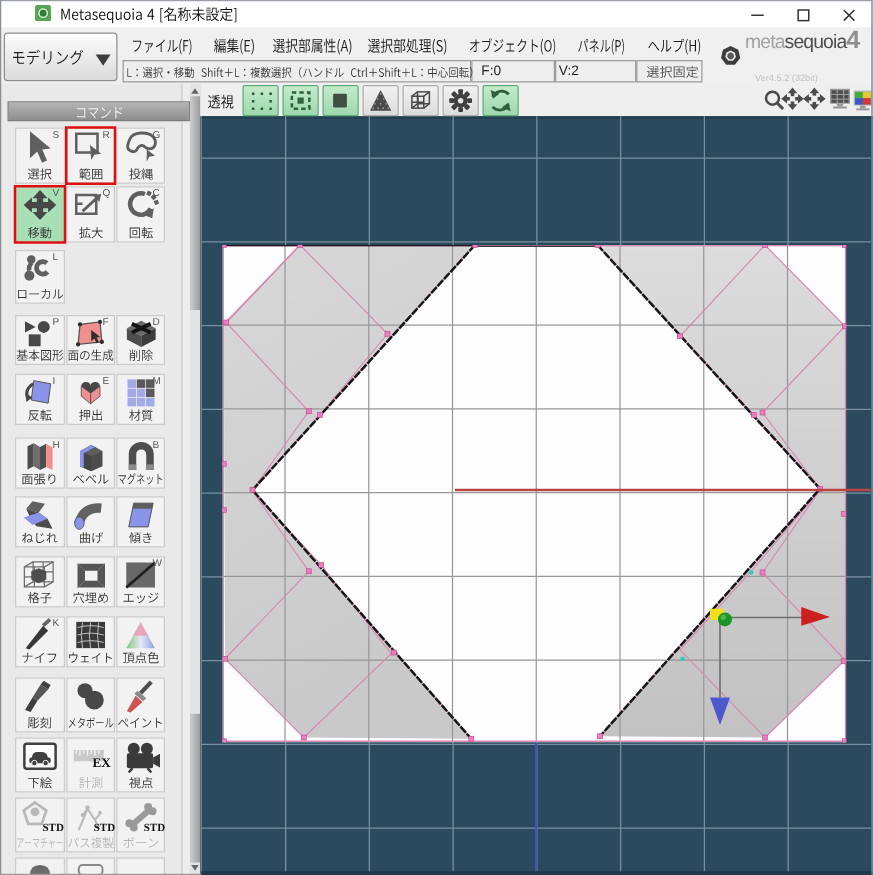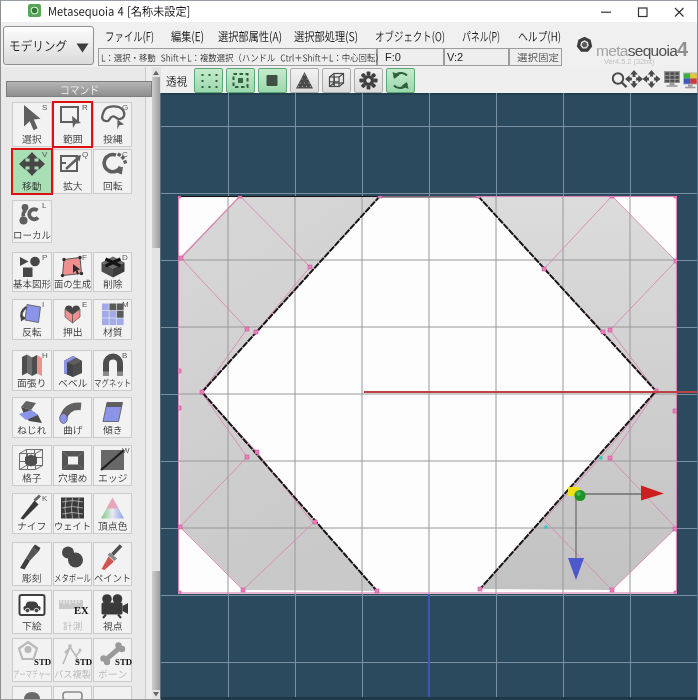--- a/index.html
+++ b/index.html
@@ -68,21 +68,21 @@
 <div class="ab" style="left:385px;top:51px;font-size:11px;color:#222;z-index:5">F:0</div>
 <div class="ab" style="left:447px;top:51px;font-size:11px;color:#222;z-index:5">V:2</div>
 <svg style="position:absolute;left:517.0px;top:52.2px;z-index:5" width="44" height="12" viewBox="0 -9.3 44 12">
     <path d="M2.5 -4.6V-0.9H1.8V-3.9H0.5V-4.6ZM2.5 -1.2Q2.9 -0.6 3.6 -0.3Q4.3 -0.1 5.2 -0Q5.7 -0 6.3 -0Q6.9 -0 7.6 -0Q8.3 -0 9 -0Q9.6 -0.1 10.1 -0.1Q10.1 -0 10 0.1Q10 0.2 9.9 0.3Q9.9 0.5 9.9 0.6Q9.5 0.6 8.8 0.6Q8.2 0.6 7.6 0.6Q6.9 0.6 6.3 0.6Q5.7 0.6 5.3 0.6Q4.2 0.6 3.4 0.3Q2.7 -0 2.2 -0.6Q1.9 -0.3 1.5 0Q1.1 0.4 0.8 0.7L0.4 0.1Q0.7 -0.2 1.1 -0.5Q1.5 -0.9 1.9 -1.2ZM0.6 -8 1.1 -8.4Q1.4 -8.1 1.8 -7.8Q2.1 -7.5 2.3 -7.2Q2.6 -6.9 2.8 -6.7L2.2 -6.3Q2 -6.5 1.8 -6.8Q1.5 -7.2 1.2 -7.5Q0.9 -7.8 0.6 -8ZM3.3 -4.3H9.7V-3.7H3.3ZM3 -2.7H10V-2.1H3ZM4.9 -5H5.6V-2.4H4.9ZM7.4 -5H8V-2.4H7.4ZM3.6 -7H5.5V-7.7H3.2V-8.2H6.1V-6.5H3.6ZM3.4 -7H4V-5.9Q4 -5.8 4 -5.7Q4.1 -5.7 4.4 -5.7Q4.4 -5.7 4.6 -5.7Q4.7 -5.7 4.9 -5.7Q5.1 -5.7 5.3 -5.7Q5.5 -5.7 5.6 -5.7Q5.8 -5.7 5.8 -5.8Q5.9 -5.9 5.9 -6.2Q6 -6.2 6.1 -6.1Q6.3 -6.1 6.4 -6Q6.4 -5.5 6.2 -5.4Q6.1 -5.2 5.7 -5.2Q5.6 -5.2 5.4 -5.2Q5.2 -5.2 5 -5.2Q4.7 -5.2 4.6 -5.2Q4.4 -5.2 4.3 -5.2Q3.9 -5.2 3.7 -5.2Q3.5 -5.3 3.4 -5.5Q3.4 -5.6 3.4 -5.9ZM7 -7H8.9V-7.7H6.6V-8.2H9.5V-6.5H7ZM6.8 -7H7.4V-5.9Q7.4 -5.8 7.5 -5.7Q7.6 -5.7 7.8 -5.7Q7.9 -5.7 8.1 -5.7Q8.3 -5.7 8.5 -5.7Q8.7 -5.7 8.9 -5.7Q9.1 -5.7 9.2 -5.7Q9.4 -5.7 9.4 -5.8Q9.5 -5.9 9.5 -6.3Q9.6 -6.2 9.8 -6.1Q9.9 -6.1 10 -6.1Q10 -5.5 9.8 -5.4Q9.7 -5.2 9.3 -5.2Q9.2 -5.2 9 -5.2Q8.8 -5.2 8.5 -5.2Q8.3 -5.2 8.1 -5.2Q7.9 -5.2 7.8 -5.2Q7.4 -5.2 7.2 -5.2Q7 -5.3 6.9 -5.5Q6.8 -5.6 6.8 -5.9ZM7.2 -1.6 7.7 -2Q8.1 -1.8 8.5 -1.6Q8.9 -1.3 9.2 -1.1Q9.6 -0.9 9.8 -0.7L9.1 -0.4Q8.8 -0.7 8.3 -1Q7.7 -1.4 7.2 -1.6ZM5.2 -2 5.9 -1.8Q5.5 -1.4 4.9 -1Q4.3 -0.7 3.8 -0.4Q3.7 -0.5 3.6 -0.6Q3.5 -0.6 3.4 -0.7Q3.3 -0.8 3.3 -0.9Q3.8 -1.1 4.3 -1.4Q4.9 -1.7 5.2 -2Z M15.3 -8H16V-4.5Q16 -3.9 15.9 -3.2Q15.9 -2.5 15.7 -1.8Q15.6 -1.1 15.2 -0.4Q14.9 0.3 14.4 0.8Q14.3 0.7 14.2 0.6Q14.1 0.6 14 0.5Q13.9 0.4 13.8 0.3Q14.3 -0.2 14.6 -0.8Q14.9 -1.4 15.1 -2Q15.2 -2.7 15.3 -3.3Q15.3 -4 15.3 -4.5ZM18 -4.2Q18.2 -3.2 18.6 -2.3Q19 -1.5 19.5 -0.8Q20 -0.1 20.8 0.2Q20.7 0.3 20.6 0.4Q20.5 0.5 20.4 0.6Q20.3 0.7 20.3 0.8Q19.5 0.4 18.9 -0.3Q18.4 -1.1 18 -2Q17.6 -3 17.4 -4.1ZM15.6 -8H20.2V-3.9H15.6V-4.6H19.5V-7.4H15.6ZM11 -6.5H14.8V-5.9H11ZM12.6 -8.6H13.3V-0.1Q13.3 0.3 13.2 0.4Q13.1 0.6 12.9 0.7Q12.7 0.8 12.3 0.8Q12 0.8 11.4 0.8Q11.3 0.7 11.3 0.5Q11.2 0.3 11.1 0.2Q11.6 0.2 11.9 0.2Q12.3 0.2 12.4 0.2Q12.5 0.2 12.6 0.1Q12.6 0.1 12.6 -0.1ZM10.9 -3.2Q11.4 -3.3 12 -3.4Q12.6 -3.6 13.3 -3.7Q14.1 -3.9 14.8 -4.1L14.8 -3.4Q13.8 -3.2 12.8 -2.9Q11.8 -2.7 11.1 -2.5Z M23.4 -5.8H29.3V-5.2H23.4ZM25.9 -7H26.6V-3.7H25.9ZM24.7 -3.4V-1.8H27.9V-3.4ZM24.1 -4H28.5V-1.3H24.1ZM22 -8.1H30.6V0.8H29.9V-7.5H22.7V0.8H22ZM22.4 -0.3H30.2V0.3H22.4Z M33.7 -5.5H39.9V-4.8H33.7ZM36.8 -3H40.3V-2.4H36.8ZM36.4 -5.2H37.1V0.1L36.4 0ZM33.9 -3.9 34.6 -3.8Q34.4 -2.2 33.9 -1.1Q33.4 0.1 32.5 0.9Q32.4 0.8 32.3 0.7Q32.2 0.6 32.1 0.5Q32 0.4 31.9 0.4Q32.8 -0.3 33.3 -1.4Q33.7 -2.5 33.9 -3.9ZM34.3 -2.5Q34.6 -1.7 35 -1.2Q35.5 -0.7 36.1 -0.5Q36.7 -0.2 37.4 -0.1Q38.1 -0 38.9 -0Q39 -0 39.3 -0Q39.5 -0 39.9 -0Q40.2 -0 40.5 -0Q40.9 -0 41.2 -0Q41.4 -0 41.6 -0Q41.5 0 41.5 0.2Q41.4 0.3 41.4 0.4Q41.3 0.6 41.3 0.7H40.8H38.9Q37.9 0.7 37.1 0.5Q36.3 0.4 35.7 0.1Q35.1 -0.2 34.6 -0.8Q34.1 -1.4 33.7 -2.3ZM36.4 -8.6H37.1V-7H36.4ZM32.4 -7.4H41.1V-5.2H40.4V-6.8H33.1V-5.2H32.4Z" fill="#4a4a4a"></path>
   </svg>
 <svg class="ab" style="left:575px;top:36px;z-index:5" width="19" height="19" viewBox="0 0 22 22">
 <path d="M11 1 L18.1 4.4 L19.9 12.1 L15 18.3 L7 18.3 L2.1 12.1 L3.9 4.4 Z" fill="#3d3d3d"></path>
 <path d="M11 5 L14.9 6.9 L15.9 11.1 L13.2 14.5 L8.8 14.5 L6.1 11.1 L7.1 6.9 Z" fill="#e9e9e9"></path>
 <path d="M11 6.8 L13.6 8.1 L14.2 10.9 L12.4 13.1 L9.6 13.1 L7.8 10.9 L8.4 8.1 Z" fill="#5a5a5a"></path>
 </svg>
-<div class="ab" style="left:596px;top:38px;font-size:15.5px;letter-spacing:-0.7px;color:#a2a2a2;white-space:nowrap;z-index:5">meta<span style="color:#4e4e4e">sequoia</span><span style="font-size:20px;color:#8f8f8f;font-weight:bold">4</span></div>
+<div class="ab" style="left:596px;top:21px;font-size:15.5px;letter-spacing:-0.7px;color:#a2a2a2;white-space:nowrap;z-index:5">meta<span style="color:#4e4e4e">sequoia</span><span style="font-size:20px;color:#8f8f8f;font-weight:bold">4</span></div>
 <div class="ab" style="left:604px;top:58px;font-size:8px;color:#c0c0c0;transform:scale(0.92);transform-origin:0 0;z-index:5">Ver4.5.2 (32bit)</div>
 <svg style="position:absolute;left:166.0px;top:74.7px;z-index:5" width="23" height="14" viewBox="0 -10.8 23 14">
     <path d="M2.6 -5.3V-1.1H1.9V-4.6H0.5V-5.3ZM2.6 -1.4Q2.9 -0.8 3.7 -0.4Q4.4 -0.1 5.3 -0Q5.7 -0 6.4 -0Q7 -0 7.7 -0Q8.4 -0 9 -0.1Q9.7 -0.1 10.1 -0.1Q10.1 -0 10.1 0.1Q10 0.3 10 0.4Q9.9 0.6 9.9 0.7Q9.5 0.7 8.9 0.7Q8.3 0.7 7.6 0.7Q7 0.7 6.4 0.7Q5.8 0.7 5.3 0.7Q4.3 0.7 3.5 0.3Q2.8 -0 2.3 -0.7Q1.9 -0.3 1.5 0Q1.2 0.4 0.8 0.8L0.4 0.1Q0.8 -0.2 1.2 -0.6Q1.6 -1 1.9 -1.4ZM0.6 -9.3 1.2 -9.8Q1.5 -9.5 1.8 -9.1Q2.2 -8.8 2.4 -8.4Q2.7 -8.1 2.9 -7.8L2.3 -7.3Q2.1 -7.6 1.9 -7.9Q1.6 -8.3 1.3 -8.7Q0.9 -9 0.6 -9.3ZM3.3 -7.8H10V-7.2H3.3ZM4.1 -4.8H7.7V-4.2H4.1ZM7.6 -3.7H9.2V-3.1H7.6ZM6.3 -9.1H7V-5.1H6.3ZM6.1 -7.5 6.6 -7.3Q6.2 -6.7 5.7 -6.2Q5.2 -5.6 4.6 -5.2Q4 -4.7 3.4 -4.4Q3.3 -4.6 3.2 -4.8Q3.1 -4.9 3 -5Q3.5 -5.3 4.1 -5.7Q4.7 -6 5.2 -6.5Q5.8 -7 6.1 -7.5ZM7.2 -7.5Q7.5 -7 8 -6.6Q8.5 -6.1 9.1 -5.7Q9.6 -5.4 10.2 -5.2Q10.1 -5 10 -4.9Q9.8 -4.7 9.8 -4.6Q9.2 -4.8 8.6 -5.2Q8 -5.7 7.5 -6.2Q7 -6.7 6.7 -7.3ZM9 -3.7H9.7Q9.7 -3.7 9.7 -3.6Q9.7 -3.5 9.7 -3.4Q9.6 -2.3 9.5 -1.8Q9.3 -1.3 9.2 -1.1Q9 -1 8.9 -0.9Q8.7 -0.9 8.5 -0.9Q8.4 -0.8 8 -0.9Q7.6 -0.9 7.3 -0.9Q7.2 -1 7.2 -1.2Q7.1 -1.4 7.1 -1.5Q7.5 -1.5 7.8 -1.5Q8.1 -1.5 8.3 -1.5Q8.4 -1.5 8.5 -1.5Q8.6 -1.5 8.6 -1.5Q8.8 -1.7 8.8 -2.1Q8.9 -2.6 9 -3.6ZM9.1 -9.9 9.6 -9.3Q9 -9.2 8.3 -9.1Q7.6 -8.9 6.8 -8.9Q6.1 -8.8 5.3 -8.7Q4.5 -8.7 3.8 -8.6Q3.8 -8.8 3.7 -8.9Q3.7 -9.1 3.6 -9.2Q4.3 -9.3 5.1 -9.3Q5.9 -9.4 6.6 -9.5Q7.3 -9.5 8 -9.6Q8.6 -9.7 9.1 -9.9ZM5.5 -4.6H6.2Q6.1 -3.9 5.9 -3.3Q5.8 -2.7 5.5 -2.2Q5.3 -1.7 4.8 -1.4Q4.4 -1 3.7 -0.7Q3.6 -0.8 3.5 -1Q3.4 -1.2 3.3 -1.3Q3.9 -1.5 4.3 -1.9Q4.7 -2.2 5 -2.6Q5.2 -3 5.3 -3.5Q5.4 -4 5.5 -4.6ZM7.5 -4.8H8.2Q8.1 -4.3 8 -3.7Q7.9 -3.1 7.8 -2.7L7.2 -2.8Q7.3 -3.2 7.4 -3.8Q7.5 -4.3 7.5 -4.8Z M18 -2.9H18.7V-0.2Q18.7 0 18.7 0.1Q18.8 0.2 19 0.2Q19 0.2 19.2 0.2Q19.4 0.2 19.6 0.2Q19.8 0.2 19.9 0.2Q20 0.2 20 0.1Q20.1 -0 20.1 -0.3Q20.2 -0.7 20.2 -1.3Q20.2 -1.2 20.3 -1.2Q20.5 -1.1 20.6 -1.1Q20.7 -1 20.8 -1Q20.7 -0.3 20.7 0.1Q20.6 0.5 20.4 0.7Q20.2 0.9 19.9 0.9Q19.9 0.9 19.7 0.9Q19.6 0.9 19.4 0.9Q19.2 0.9 19.1 0.9Q19 0.9 18.9 0.9Q18.6 0.9 18.4 0.8Q18.2 0.7 18.1 0.5Q18 0.2 18 -0.2ZM16.2 -6.8V-5.4H19.3V-6.8ZM16.2 -4.8V-3.4H19.3V-4.8ZM16.2 -8.8V-7.4H19.3V-8.8ZM15.6 -9.4H20V-2.7H15.6ZM16.5 -3H17.1Q17.1 -2 16.8 -1.3Q16.6 -0.5 16.1 0Q15.6 0.6 14.7 0.9Q14.7 0.9 14.6 0.7Q14.5 0.6 14.5 0.5Q14.4 0.4 14.3 0.3Q15.1 0 15.5 -0.4Q16 -0.9 16.2 -1.6Q16.4 -2.2 16.5 -3ZM11.2 -7.8H14.5V-7.1H11.2ZM12.7 -4.3 13.4 -5.2V0.9H12.7ZM12.7 -10.1H13.4V-7.4H12.7ZM13.4 -5.2Q13.5 -5 13.8 -4.8Q14 -4.5 14.3 -4.2Q14.6 -3.9 14.9 -3.7Q15.1 -3.4 15.2 -3.3L14.8 -2.6Q14.6 -2.8 14.4 -3.1Q14.2 -3.4 13.9 -3.7Q13.6 -4 13.4 -4.3Q13.2 -4.6 13 -4.7ZM14.2 -7.8H14.4L14.5 -7.8L14.9 -7.5Q14.5 -6.5 13.9 -5.5Q13.3 -4.5 12.6 -3.7Q11.9 -2.8 11.1 -2.3Q11.1 -2.4 11 -2.5Q11 -2.7 10.9 -2.8Q10.8 -2.9 10.8 -3Q11.5 -3.5 12.1 -4.2Q12.8 -4.9 13.4 -5.8Q13.9 -6.7 14.2 -7.6Z" fill="#1a1a1a"></path>
   </svg>
 <div style="position:absolute;left:194px;top:68px;width:29px;height:25px;background:linear-gradient(180deg,#c4ebcd,#9cd8ab);border:1px solid #5aa872;box-sizing:border-box;border-radius:2px;z-index:3"></div>
 <div style="position:absolute;left:226px;top:68px;width:29px;height:25px;background:linear-gradient(180deg,#c4ebcd,#9cd8ab);border:1px solid #5aa872;box-sizing:border-box;border-radius:2px;z-index:3"></div>
 <div style="position:absolute;left:258px;top:68px;width:29px;height:25px;background:linear-gradient(180deg,#c4ebcd,#9cd8ab);border:1px solid #5aa872;box-sizing:border-box;border-radius:2px;z-index:3"></div>
 <div style="position:absolute;left:290px;top:68px;width:29px;height:25px;background:linear-gradient(180deg,#f2f2f2,#dcdcdc);border:1px solid #ababab;box-sizing:border-box;border-radius:2px;z-index:3"></div>
 <div style="position:absolute;left:322px;top:68px;width:29px;height:25px;background:linear-gradient(180deg,#f2f2f2,#dcdcdc);border:1px solid #ababab;box-sizing:border-box;border-radius:2px;z-index:3"></div>
 <div style="position:absolute;left:354px;top:68px;width:29px;height:25px;background:linear-gradient(180deg,#f2f2f2,#dcdcdc);border:1px solid #ababab;box-sizing:border-box;border-radius:2px;z-index:3"></div>

